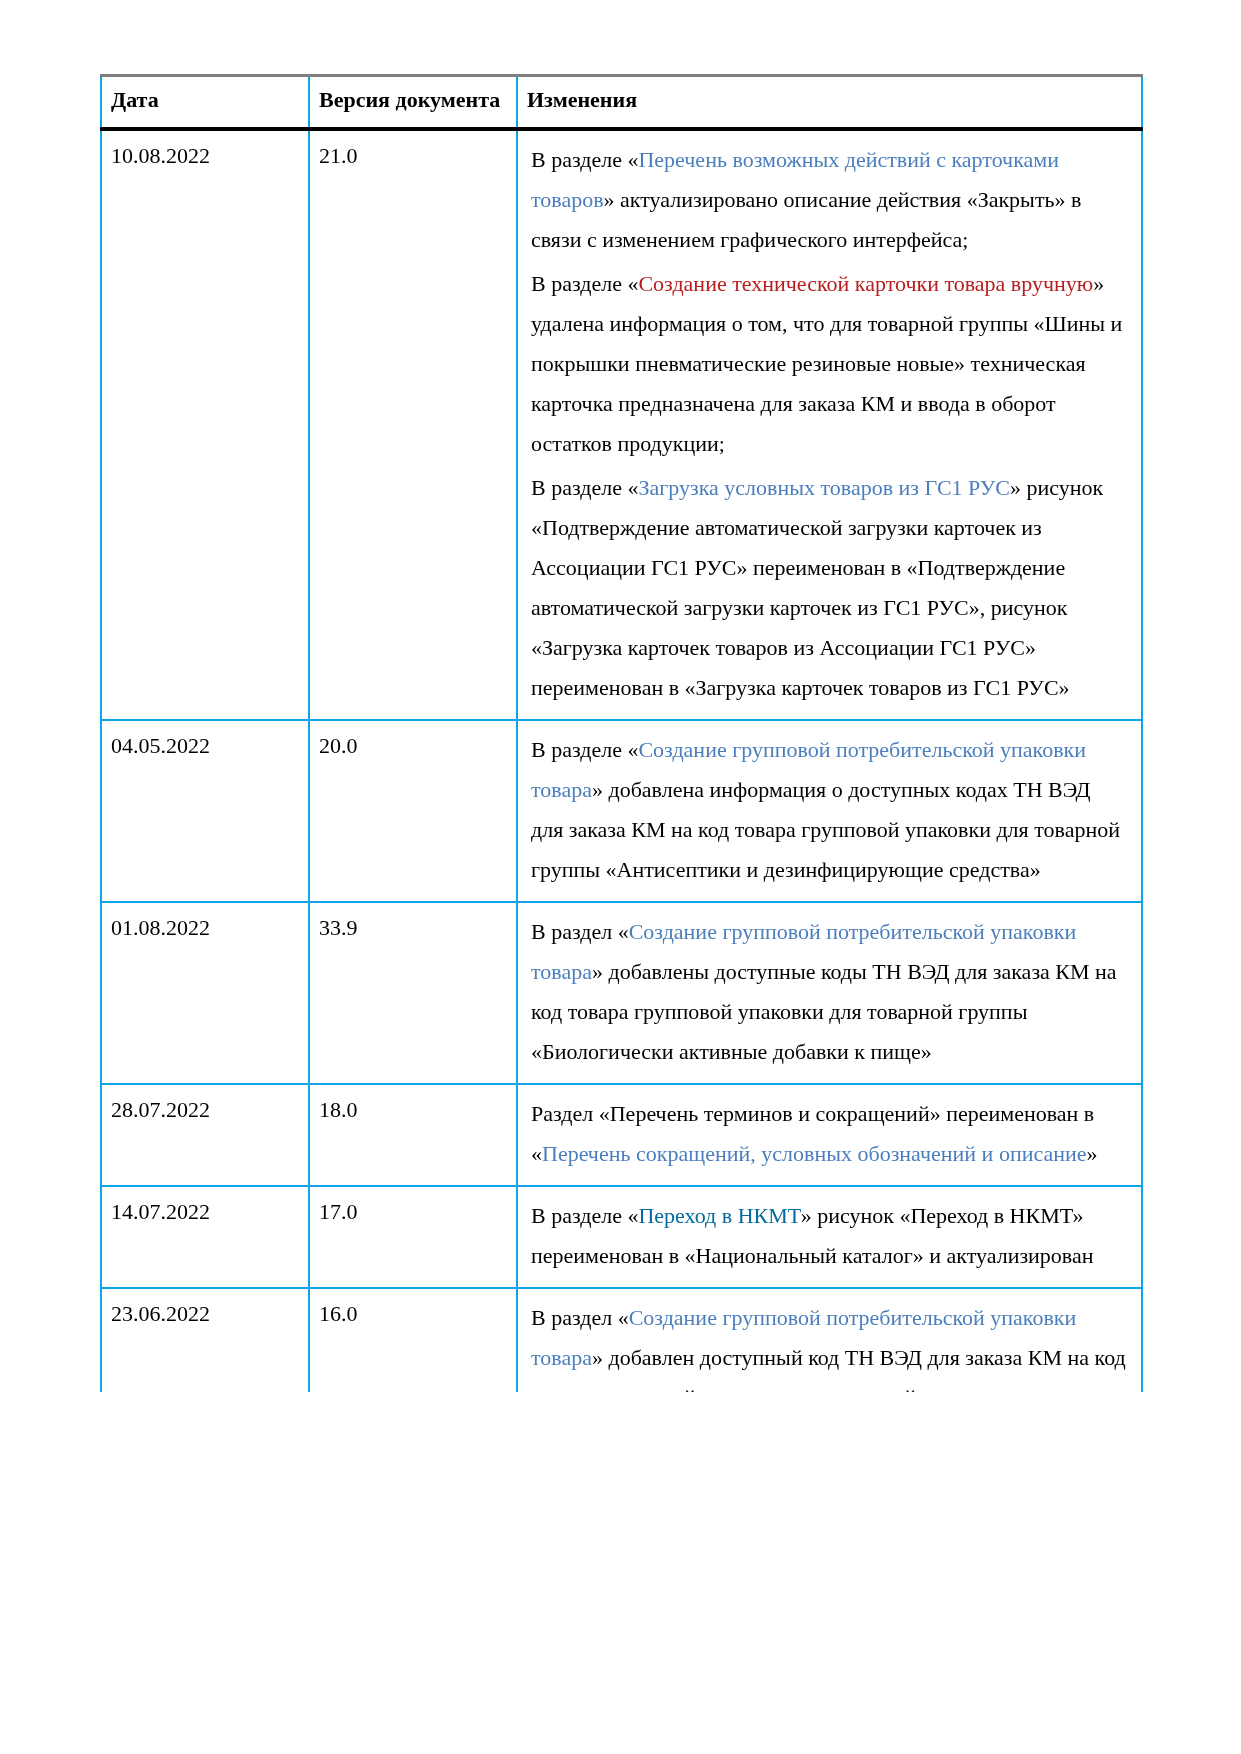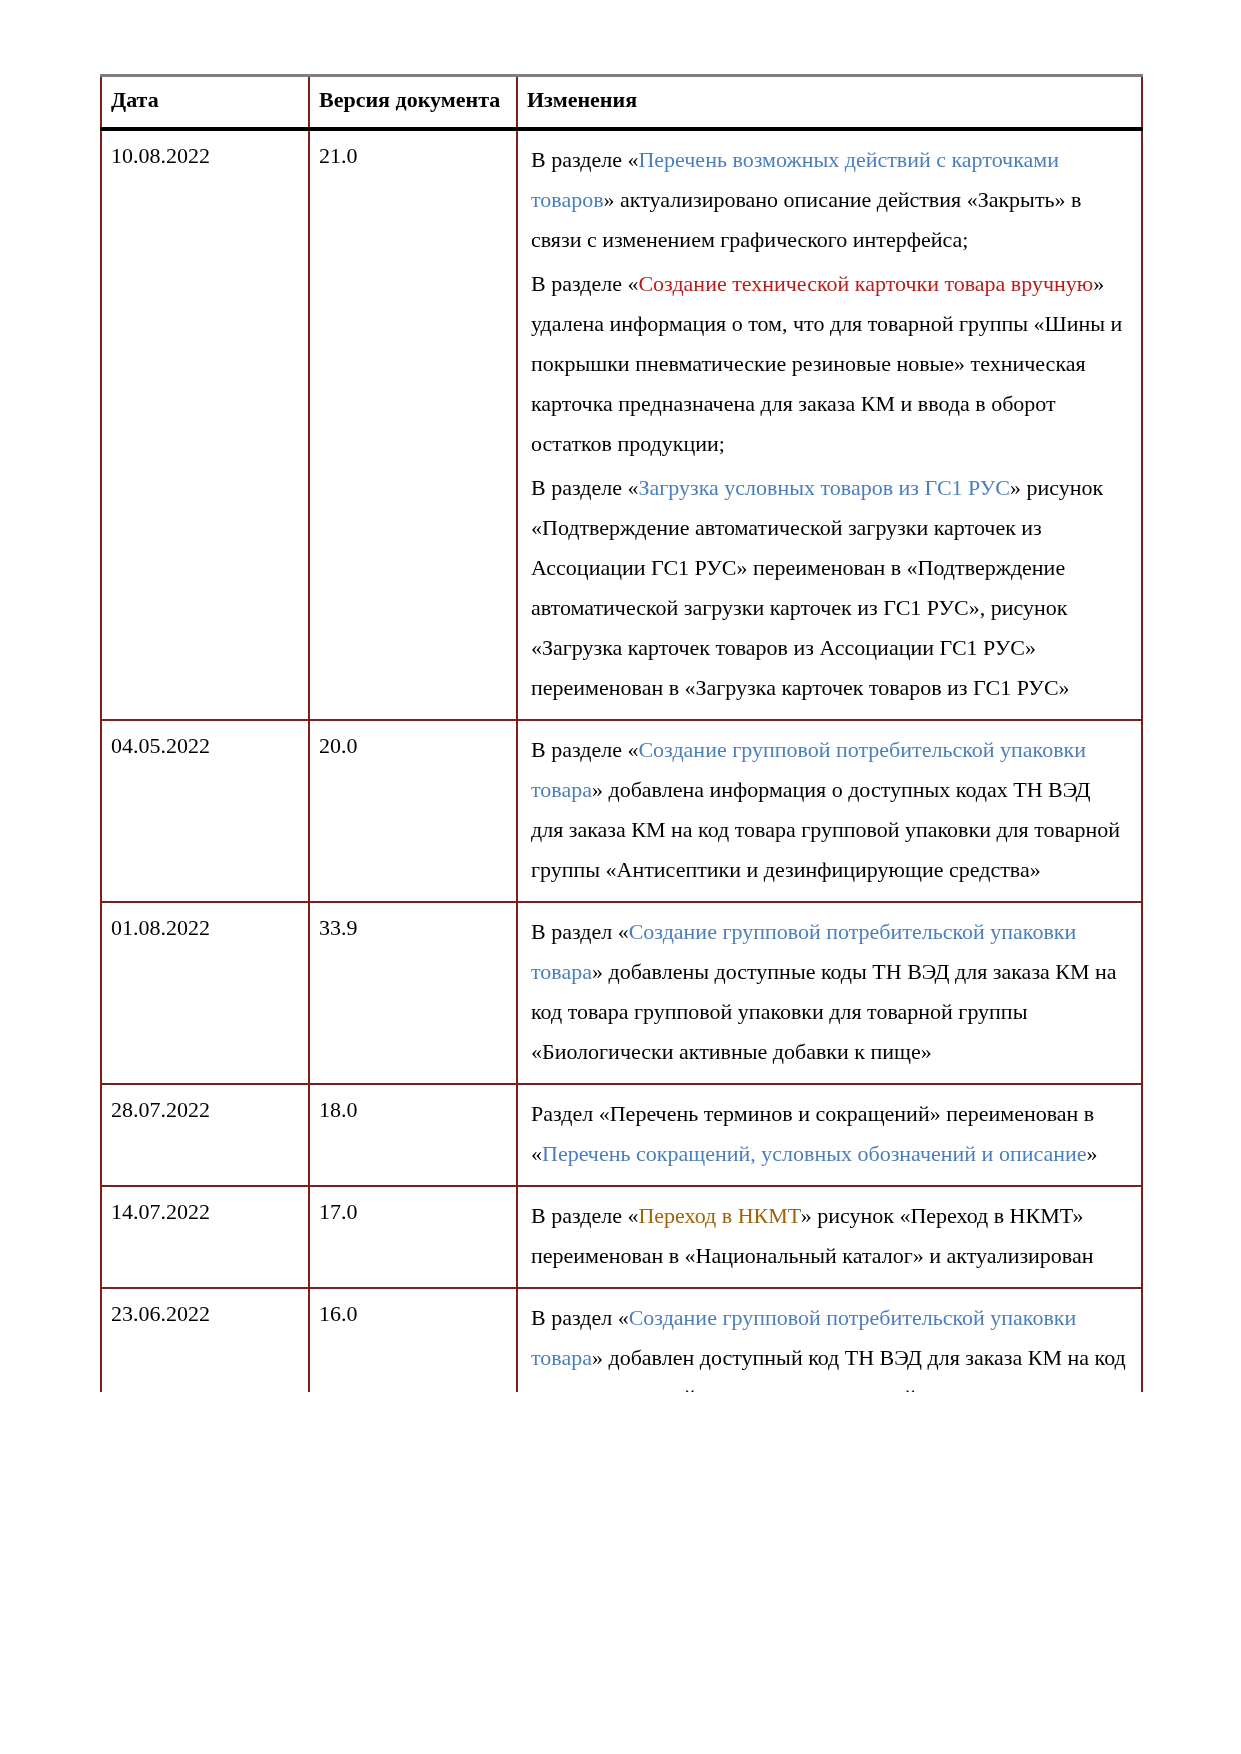--- a/index.html
+++ b/index.html
@@ -18,21 +18,21 @@
   }
   table.rev-table {
     position: absolute;
     left: 100px;
     top: 74px;
     width: 1041px;
     border-collapse: collapse;
     table-layout: fixed;
   }
   .rev-table th, .rev-table td {
-    border: 2px solid #7f1d1d;
+    border: 2px solid #0ea5e9;
     vertical-align: top;
     text-align: left;
     padding: 5px 9px 7px 9px;
     font-size: 22px;
     line-height: 40px;
     font-weight: normal;
     word-wrap: break-word;
   }
   .rev-table thead th {
     border-top: 3px solid #7f7f7f;
@@ -110,21 +110,21 @@
           <td>28.07.2022</td>
           <td>18.0</td>
           <td>
             <p>Раздел «Перечень терминов и сокращений» переименован в «<span style="color: rgb(74, 126, 189);">Перечень сокращений, условных обозначений и описание</span>»</p>
           </td>
         </tr>
         <tr>
           <td>14.07.2022</td>
           <td>17.0</td>
           <td>
-            <p>В разделе «<span style="color: #a16207;">Переход в НКМТ</span>» рисунок «Переход в НКМТ» переименован в «Национальный каталог» и актуализирован</p>
+            <p>В разделе «<span style="color: #0369a1;">Переход в НКМТ</span>» рисунок «Переход в НКМТ» переименован в «Национальный каталог» и актуализирован</p>
           </td>
         </tr>
         <tr>
           <td>23.06.2022</td>
           <td>16.0</td>
           <td>
             <p>В раздел «<span style="color: rgb(74, 126, 189);">Создание групповой потребительской упаковки товара</span>» добавлен доступный код ТН ВЭД для заказа КМ на код товара групповой упаковки для товарной группы «Никотиносодержащая продукция»</p>
           </td>
         </tr>
       </tbody>

